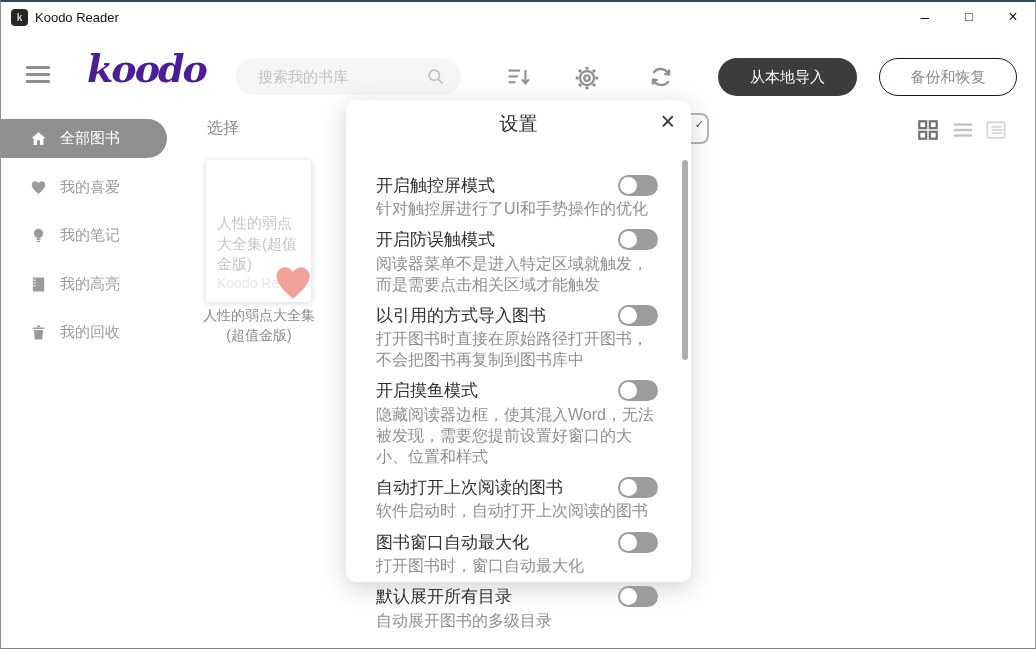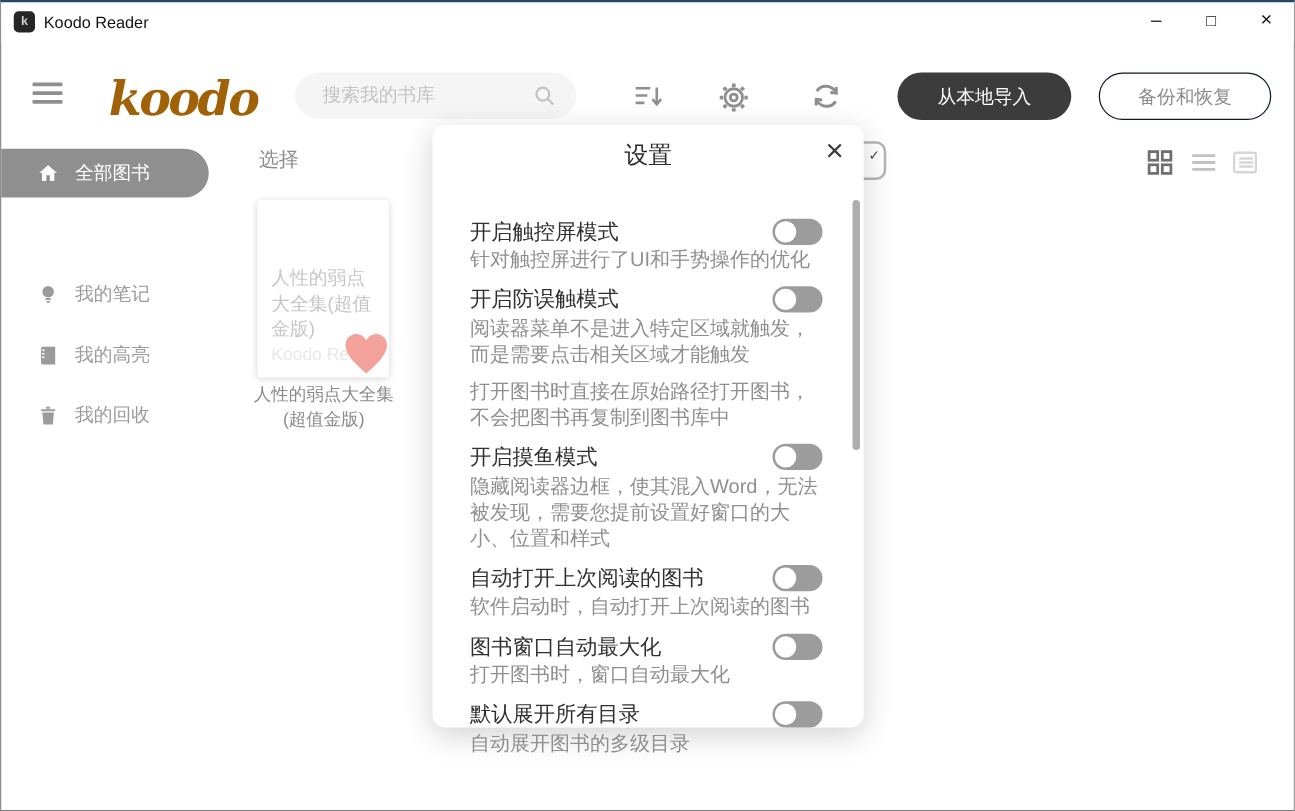--- a/index.html
+++ b/index.html
@@ -14,22 +14,22 @@
   .app-icon { position:absolute; left:10px; top:7px; width:17px; height:17px; background:#262626;
     border-radius:4px; color:#cfcfcf; font-size:10px; font-weight:bold; text-align:center; line-height:17px; }
   .app-title { position:absolute; left:34px; top:8px; font-size:13px; color:#111; }
   .winctl { position:absolute; top:0; height:32px; width:44px; text-align:center; line-height:30px;
     font-size:15px; color:#111; cursor:default; }
   .winctl.min { right:88px; } .winctl.max { right:44px; font-size:13px; } .winctl.close { right:0; font-size:16px; }
 
   
   .hamburger { position:absolute; left:25px; top:64px; width:24px; height:18px; cursor:pointer; }
   .hamburger span { display:block; height:2.5px; background:#8f8f8f; margin-bottom:4.5px; border-radius:1px; }
-  .logo { position:absolute; left:86px; top:54px; font-family:"DejaVu Serif","Liberation Serif",serif;
-    font-style:italic; font-weight:bold; font-size:38px; color:#a16207; letter-spacing:-2px; }
+  .logo { position:absolute; left:86px; top:44px; font-family:"DejaVu Serif","Liberation Serif",serif;
+    font-style:italic; font-weight:bold; font-size:38px; color:#4c1d95; letter-spacing:-2px; }
   .searchbox { position:absolute; left:235px; top:56px; width:225px; height:37px; background:#f5f5f5;
     border-radius:19px; }
   .searchbox input { position:absolute; left:22px; top:0; width:160px; height:37px; border:none; outline:none;
     background:transparent; font-size:15px; color:#555; font-family:Liberation Sans, sans-serif; }
   .searchbox input::placeholder { color:#c4c4c4; }
   .search-ico { position:absolute; right:16px; top:9px; color:#c2c2c2; }
   .hdr-ico { position:absolute; top:61px; width:30px; height:30px; color:#8f8f8f; cursor:pointer; }
   .ico-sort { left:504px; } .ico-gear { left:571px; } .ico-sync { left:646px; }
   .btn-import { position:absolute; left:717px; top:56px; width:139px; height:38px; background:#3c3c3c;
     border:none; border-radius:19px; color:#fff; font-size:15px; font-family:inherit; cursor:pointer; }
@@ -148,20 +148,28 @@
   <button class="btn-backup">备份和恢复</button>
 
   <div class="side-item selected" style="top:117px">
     <span class="s-ico">
       <svg width="17" height="17" viewBox="0 0 24 24" fill="currentColor">
           <path d="M12 3 L22 11.5 H19 V21 H14 V14.5 H10 V21 H5 V11.5 H2 Z"></path>
         </svg>
     </span>
     <span class="s-lbl">全部图书</span>
   </div>
+  <div class="side-item" style="top:166px">
+    <span class="s-ico">
+      <svg width="17" height="17" viewBox="0 0 24 24" fill="currentColor">
+          <path d="M12 21 C5.5 15.5 2.5 11.5 2.5 8 C2.5 5 5 3 7.4 3 C9.4 3 11.2 4.3 12 5.8 C12.8 4.3 14.6 3 16.6 3 C19 3 21.5 5 21.5 8 C21.5 11.5 18.5 15.5 12 21 Z"></path>
+        </svg>
+    </span>
+    <span class="s-lbl">我的喜爱</span>
+  </div>
   <div class="side-item" style="top:214px">
     <span class="s-ico">
       <svg width="17" height="17" viewBox="0 0 24 24" fill="currentColor">
           <circle cx="12" cy="9" r="6.5"></circle>
           <rect x="9" y="16" width="6" height="2.4" rx="1"></rect>
           <rect x="10" y="19.4" width="4" height="2" rx="1"></rect>
         </svg>
     </span>
     <span class="s-lbl">我的笔记</span>
   </div>
@@ -249,20 +257,26 @@
         <div class="s-head">
           <span class="s-title">开启防误触模式</span>
           <span class="toggle">
               <span class="knob"></span>
             </span>
         </div>
         <div class="s-desc">阅读器菜单不是进入特定区域就触发，而是需要点击相关区域才能触发</div>
       </div>
 
       <div class="s-item">
+        <div class="s-head">
+          <span class="s-title">以引用的方式导入图书</span>
+          <span class="toggle">
+              <span class="knob"></span>
+            </span>
+        </div>
         <div class="s-desc">打开图书时直接在原始路径打开图书，不会把图书再复制到图书库中</div>
       </div>
 
       <div class="s-item">
         <div class="s-head">
           <span class="s-title">开启摸鱼模式</span>
           <span class="toggle">
               <span class="knob"></span>
             </span>
         </div>

